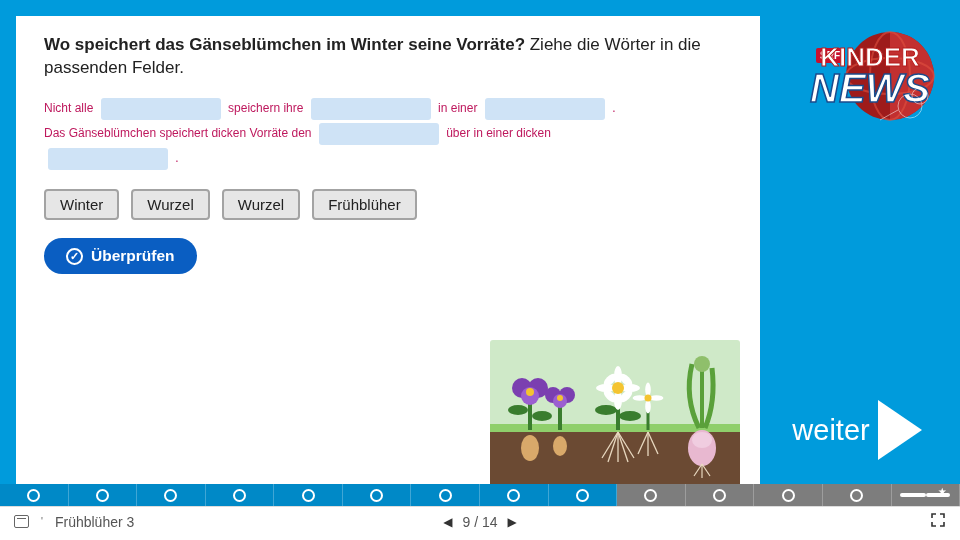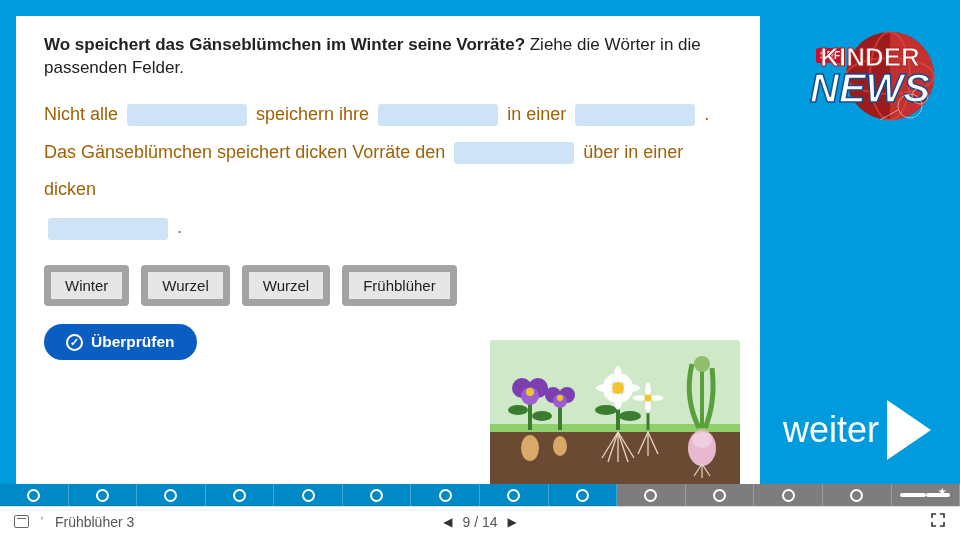--- a/index.html
+++ b/index.html
@@ -2,30 +2,30 @@
 <html><head>
 <meta charset="utf-8">
 <style>
   *{box-sizing:border-box;margin:0;padding:0}
   body{font-family:"Segoe UI",Arial,sans-serif;background:#fff;width:960px;height:540px;overflow:hidden}
   .frame{width:960px;height:536px;position:relative;display:flex;flex-direction:column}
   .stage{flex:1;background:#009bdc;padding:14px 0 0 14px;display:flex;position:relative}
   .content{background:#fff;flex:1;border:2px solid #009bdc;border-right:none;padding:18px 28px 14px 28px;position:relative;margin-right:200px}
   .q-title{font-size:17px;color:#222;line-height:1.35;margin-bottom:16px}
   .q-title b{font-weight:700}
-  .cloze{font-size:18px;color:#a16207;line-height:2.1}
+  .cloze{font-size:12px;color:#be185d;line-height:2.1}
   .blank{display:inline-block;width:120px;height:22px;background:#cfe3f6;border-radius:3px;vertical-align:middle;margin:0 4px}
   .wordbank{margin-top:18px;display:flex;gap:12px;flex-wrap:wrap}
-  .word{background:#e6e6e6;border:7px solid #a3a3a3;border-radius:4px;padding:5px 14px;font-size:15px;color:#222;cursor:grab}
+  .word{background:#e6e6e6;border:2px solid #a3a3a3;border-radius:4px;padding:5px 14px;font-size:15px;color:#222;cursor:grab}
   .check-btn{margin-top:18px;background:#0a5ec2;color:#fff;border:none;border-radius:22px;padding:9px 22px;font-size:15.5px;font-weight:600;display:inline-flex;align-items:center;gap:8px;cursor:pointer}
   .check-btn .ico{width:17px;height:17px;border:2px solid #fff;border-radius:50%;display:inline-flex;align-items:center;justify-content:center;font-size:11px;line-height:1}
   .illus{position:absolute;right:20px;bottom:14px;width:250px;height:150px;border-radius:3px;overflow:hidden}
   .right-panel{position:absolute;right:0;top:14px;bottom:0;width:200px;display:flex;flex-direction:column;justify-content:space-between;align-items:center}
   .logo{margin-top:6px;width:180px;height:120px;position:relative;display:flex;align-items:center;}
-  .weiter{display:flex;align-items:center;gap:8px;color:#fff;font-size:36px;margin-bottom:46px;margin-right:6px;cursor:pointer}
+  .weiter{display:flex;align-items:center;gap:8px;color:#fff;font-size:29px;margin-bottom:46px;margin-right:6px;cursor:pointer}
   .weiter .tri{width:0;height:0;border-left:44px solid #fff;border-top:30px solid transparent;border-bottom:30px solid transparent}
   .progress{height:22px;display:flex;width:100%}
   .pcell{flex:1;display:flex;align-items:center;justify-content:center;border-right:1px solid rgba(255,255,255,.25);cursor:pointer}
   .pcell.active{background:#0089c7}
   .pcell.done{background:#0089c7}
   .pcell.future{background:#7d7d7d}
   .pcircle{width:13px;height:13px;border:2px solid #fff;border-radius:50%}
   .pcell.last::after{content:"";width:24px;height:4px;background:#fff;border-radius:2px;position:relative}
   .pcell.last .star{color:#fff;font-size:10px;position:absolute;margin-left:34px;margin-top:-8px}
   .footer{height:30px;background:#fff;display:flex;align-items:center;padding:0 14px;font-size:14px;color:#555;justify-content:space-between;border-top:1px solid #ddd}

